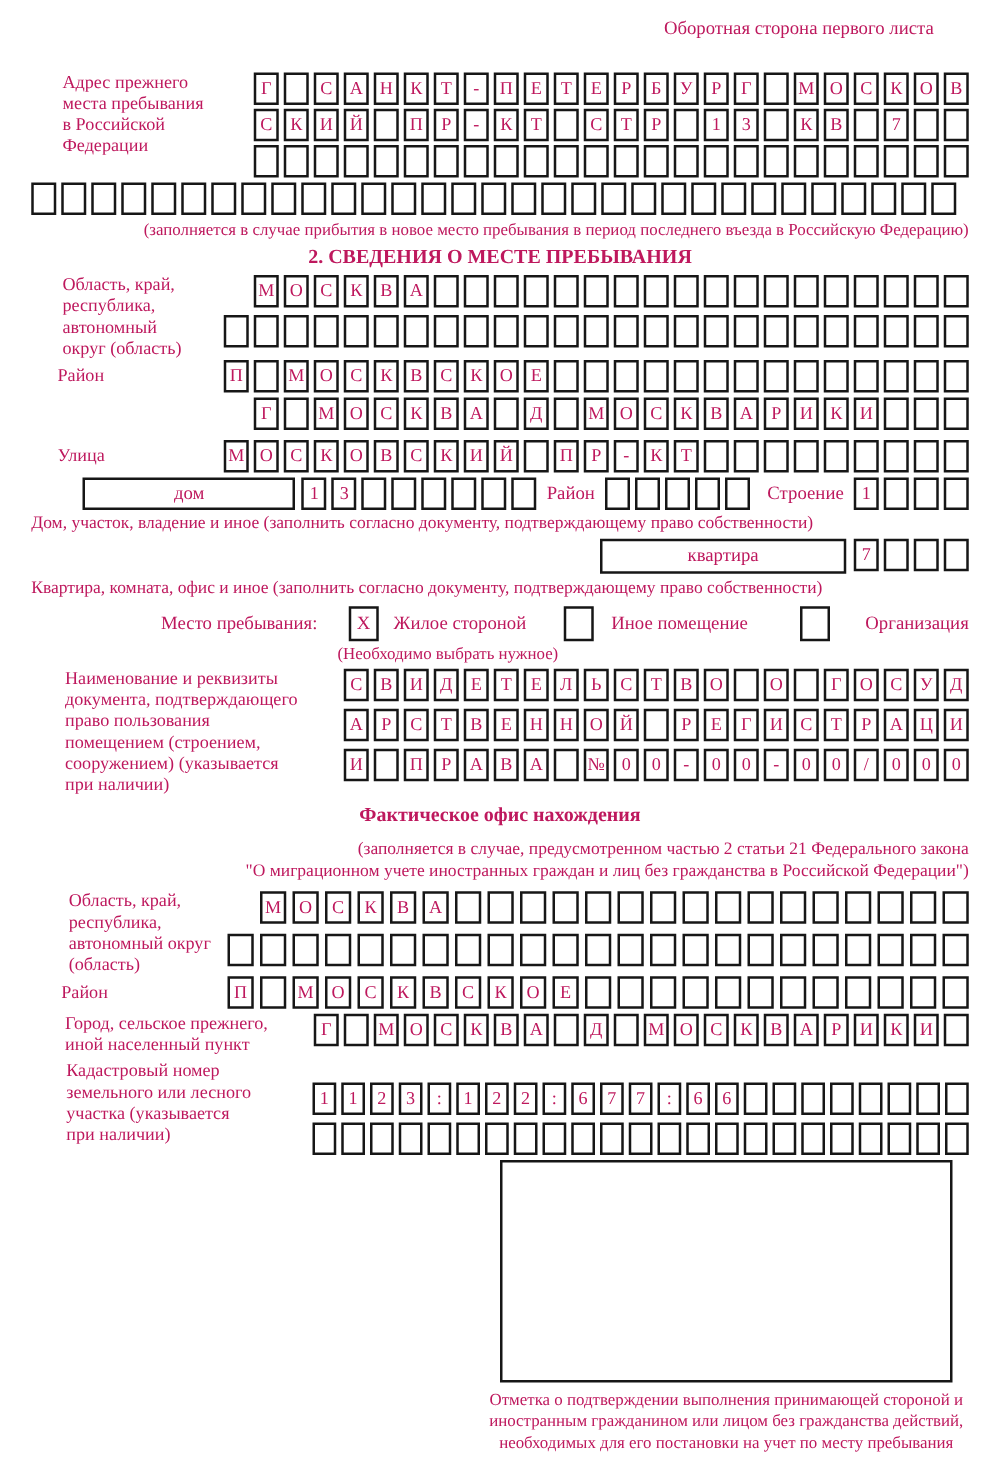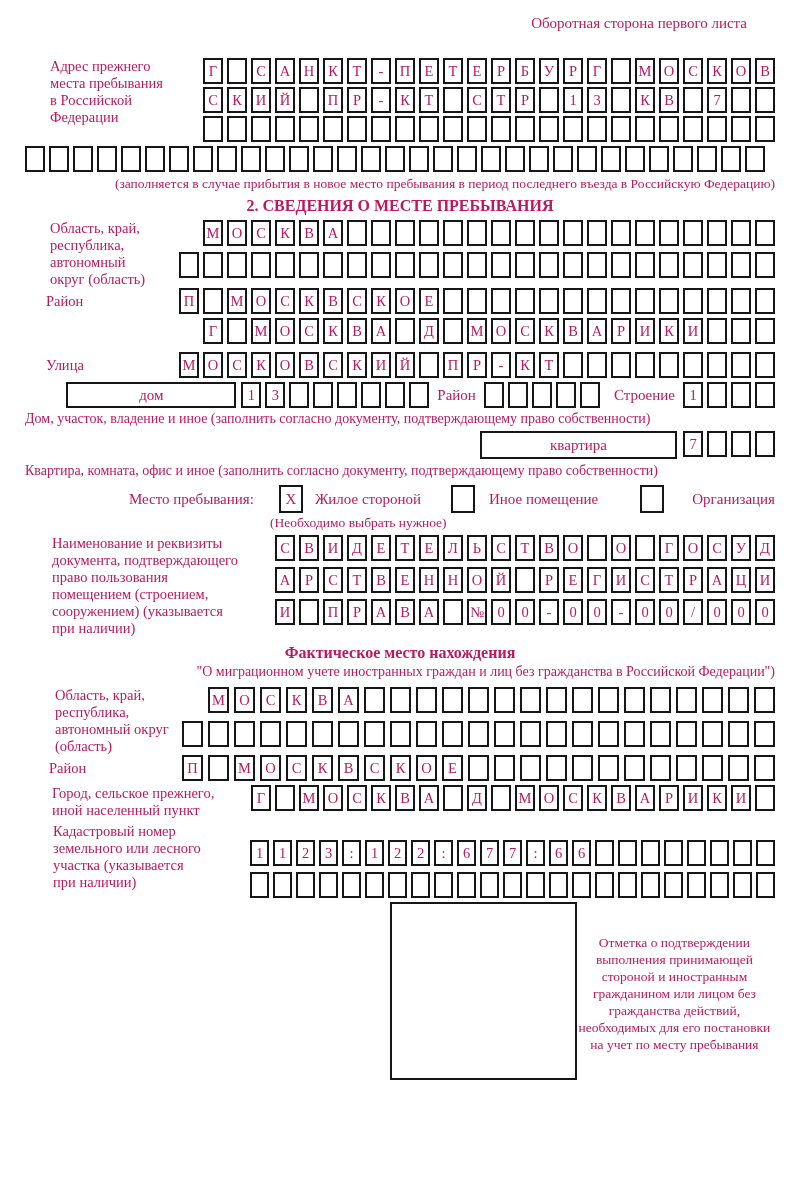--- a/index.html
+++ b/index.html
@@ -26,21 +26,21 @@
   }
   .inline-lbl{font-size:15px;line-height:26px;padding:0 8px;flex:none;}
   .note{font-size:13.5px;line-height:16px;}
   .center{text-align:right;}
   .sec-title{font-weight:bold;font-size:16px;line-height:20px;text-align:center;}
   .checkbox{
     width:24px;height:28px;border:2px solid #161616;box-sizing:border-box;flex:none;
     display:flex;align-items:center;justify-content:center;font-size:15px;
   }
   .mesto-label{font-size:15px;line-height:28px;flex:none;}
-  .stamp-wrap{margin-left:365px;margin-top:4px;width:382px;display:flex;flex-direction:row;align-items:center;}
+  .stamp-wrap{margin-left:365px;margin-top:4px;width:382px;display:flex;flex-direction:column;align-items:center;}
   .stamp-box{width:362px;height:178px;border:2px solid #161616;box-sizing:border-box;background:#fff;}
   .stamp-caption{width:382px;text-align:center;font-size:13.5px;line-height:17px;margin-top:5px;}
 </style>
 </head>
 <body>
 
 <div class="page">
 
   <div class="header-note">Оборотная сторона первого листа</div>
 
@@ -445,21 +445,22 @@
           <span class="cell">0</span>
           <span class="cell">0</span>
           <span class="cell">/</span>
           <span class="cell">0</span>
           <span class="cell">0</span>
           <span class="cell">0</span>
         </div>
     </div>
   </div>
 
-  <div class="sec-title" style="margin-top:6px">Фактическое место нахождения</div>
+  <div class="sec-title" style="margin-top:6px">Фактическое офис нахождения</div>
+  <div class="note center" style="margin-top:8px;font-size:14px;line-height:18px">(заполняется в случае, предусмотренном частью 2 статьи 21 Федерального закона</div>
   <div class="note center" style="font-size:14px;line-height:18px">"О миграционном учете иностранных граждан и лиц без гражданства в Российской Федерации")</div>
 
   <div class="frow" style="margin-top:6px;min-height:68px">
     <div class="flabel" style="width:150px">Область, край,
 республика,
 автономный округ
 (область)</div>
     <div class="col" style="gap:8px">
       <div class="cells p26" style="margin-left:3px">
           <span class="cell">М</span>

